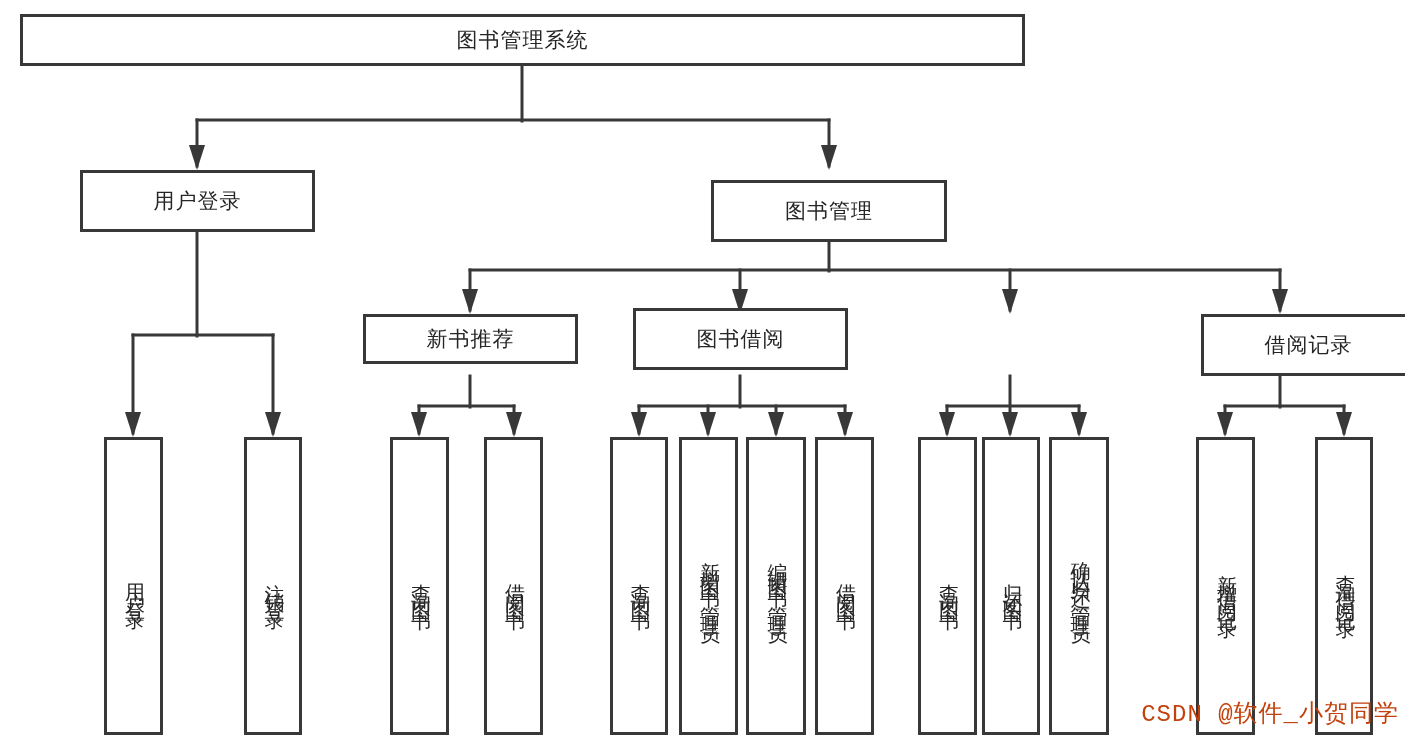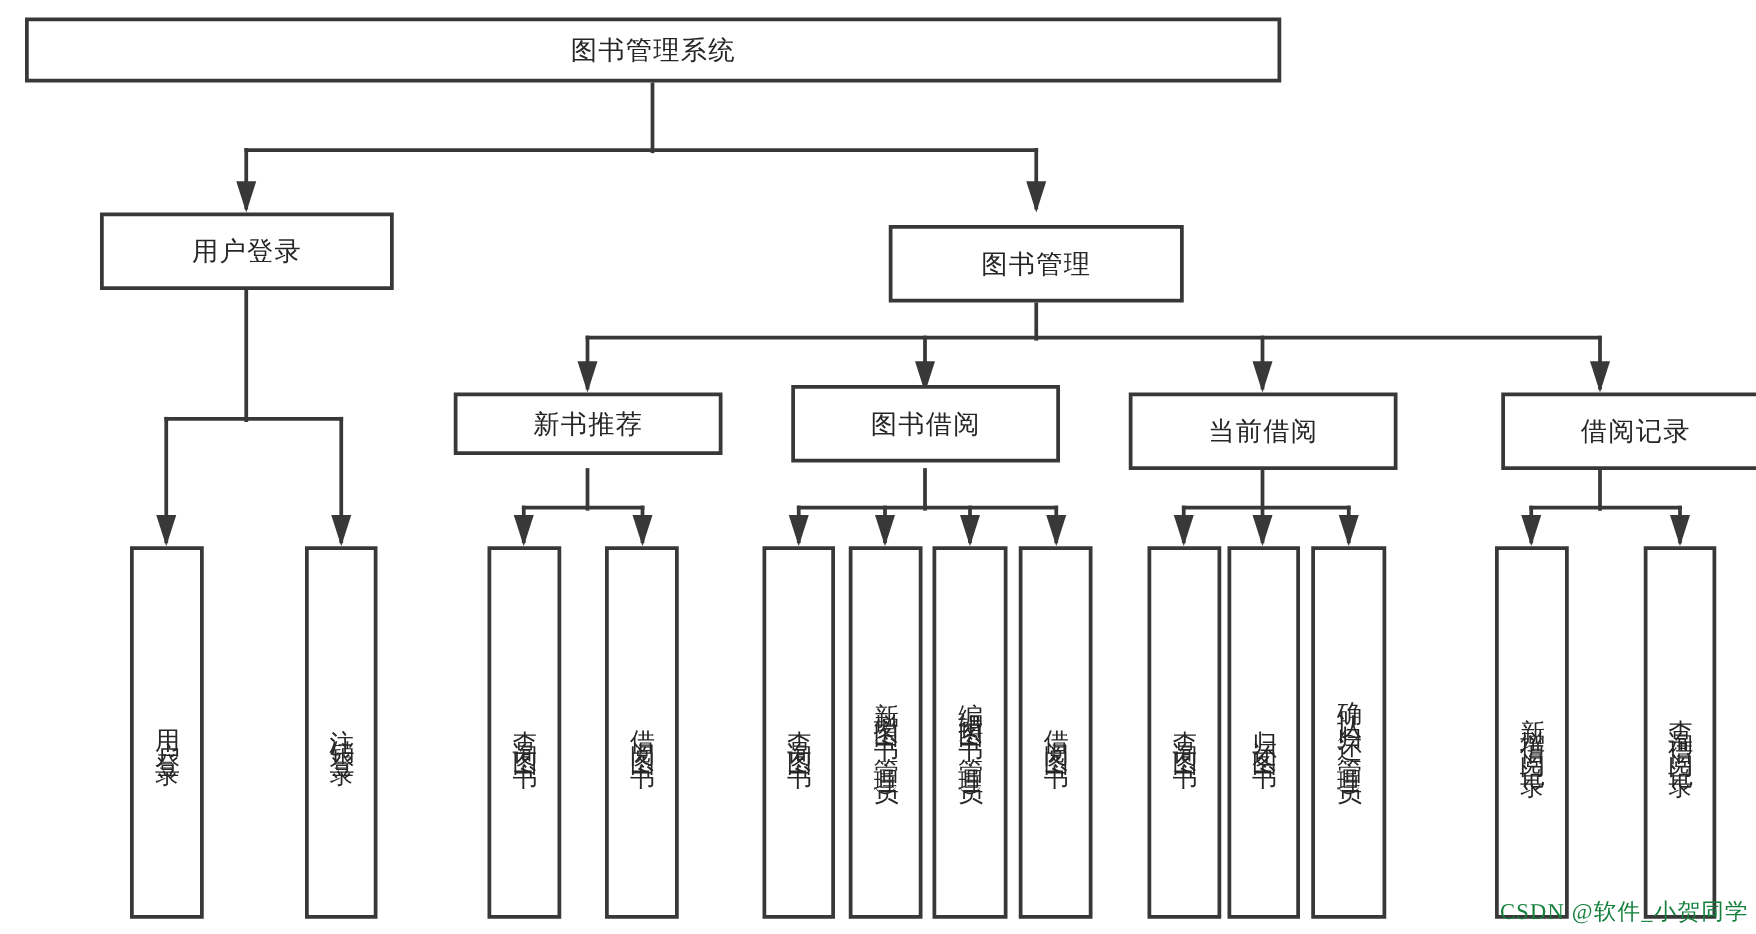--- a/index.html
+++ b/index.html
@@ -1,35 +1,35 @@
 <!DOCTYPE html>
 <html><head>
 <meta charset="utf-8">
 <style>
   html,body{margin:0;padding:0;background:#ffffff;}
   #canvas{
     position:relative;width:1405px;height:747px;background:#ffffff;overflow:hidden;
-    font-family:Liberation Serif, serif;color:#262626;
+    font-family:Liberation Mono, monospace;color:#262626;
   }
   #connectors{position:absolute;left:0;top:0;width:1405px;height:747px;z-index:1;}
   .box{
     position:absolute;box-sizing:border-box;background:#ffffff;
     border:3px solid #383838;z-index:2;
     display:flex;align-items:center;justify-content:center;
   }
   .h .label{font-size:21px;letter-spacing:1px;color:#262626;white-space:nowrap;}
   .v{top:437px;height:298px;}
   .v .label{
     writing-mode:vertical-rl;text-orientation:mixed;
     font-size:20px;letter-spacing:9px;line-height:1;
     color:#262626;white-space:nowrap;
   }
   #watermark{
-    position:absolute;right:6px;bottom:6px;z-index:3;
-    font-size:18px;color:#15803d;letter-spacing:1px;white-space:nowrap;
+    position:absolute;right:6px;bottom:18px;z-index:3;
+    font-size:24px;color:#c2410c;letter-spacing:1px;white-space:nowrap;
   }
   line{stroke:#383838;stroke-width:3;stroke-linecap:square;}
   polygon{fill:#383838;}
 </style>
 </head>
 <body>
 
 <div id="canvas">
 
   <svg id="connectors" viewBox="0 0 1405 747" xmlns="http://www.w3.org/2000/svg">
@@ -103,23 +103,20 @@
   <div class="box h" style="left:711px;top:180px;width:236px;height:62px">
     <span class="label">图书管理</span>
   </div>
 
   <div class="box h" style="left:363px;top:314px;width:215px;height:50px">
     <span class="label">新书推荐</span>
   </div>
   <div class="box h" style="left:633px;top:308px;width:215px;height:62px">
     <span class="label">图书借阅</span>
   </div>
-  <div class="box h" style="left:903px;top:314px;width:215px;height:62px">
-    <span class="label">当前借阅</span>
-  </div>
   <div class="box h" style="left:1201px;top:314px;width:215px;height:62px">
     <span class="label">借阅记录</span>
   </div>
 
   <div class="box v" style="left:104px;width:59px">
     <span class="label">用户登录</span>
   </div>
   <div class="box v" style="left:244px;width:58px">
     <span class="label">注销登录</span>
   </div>

